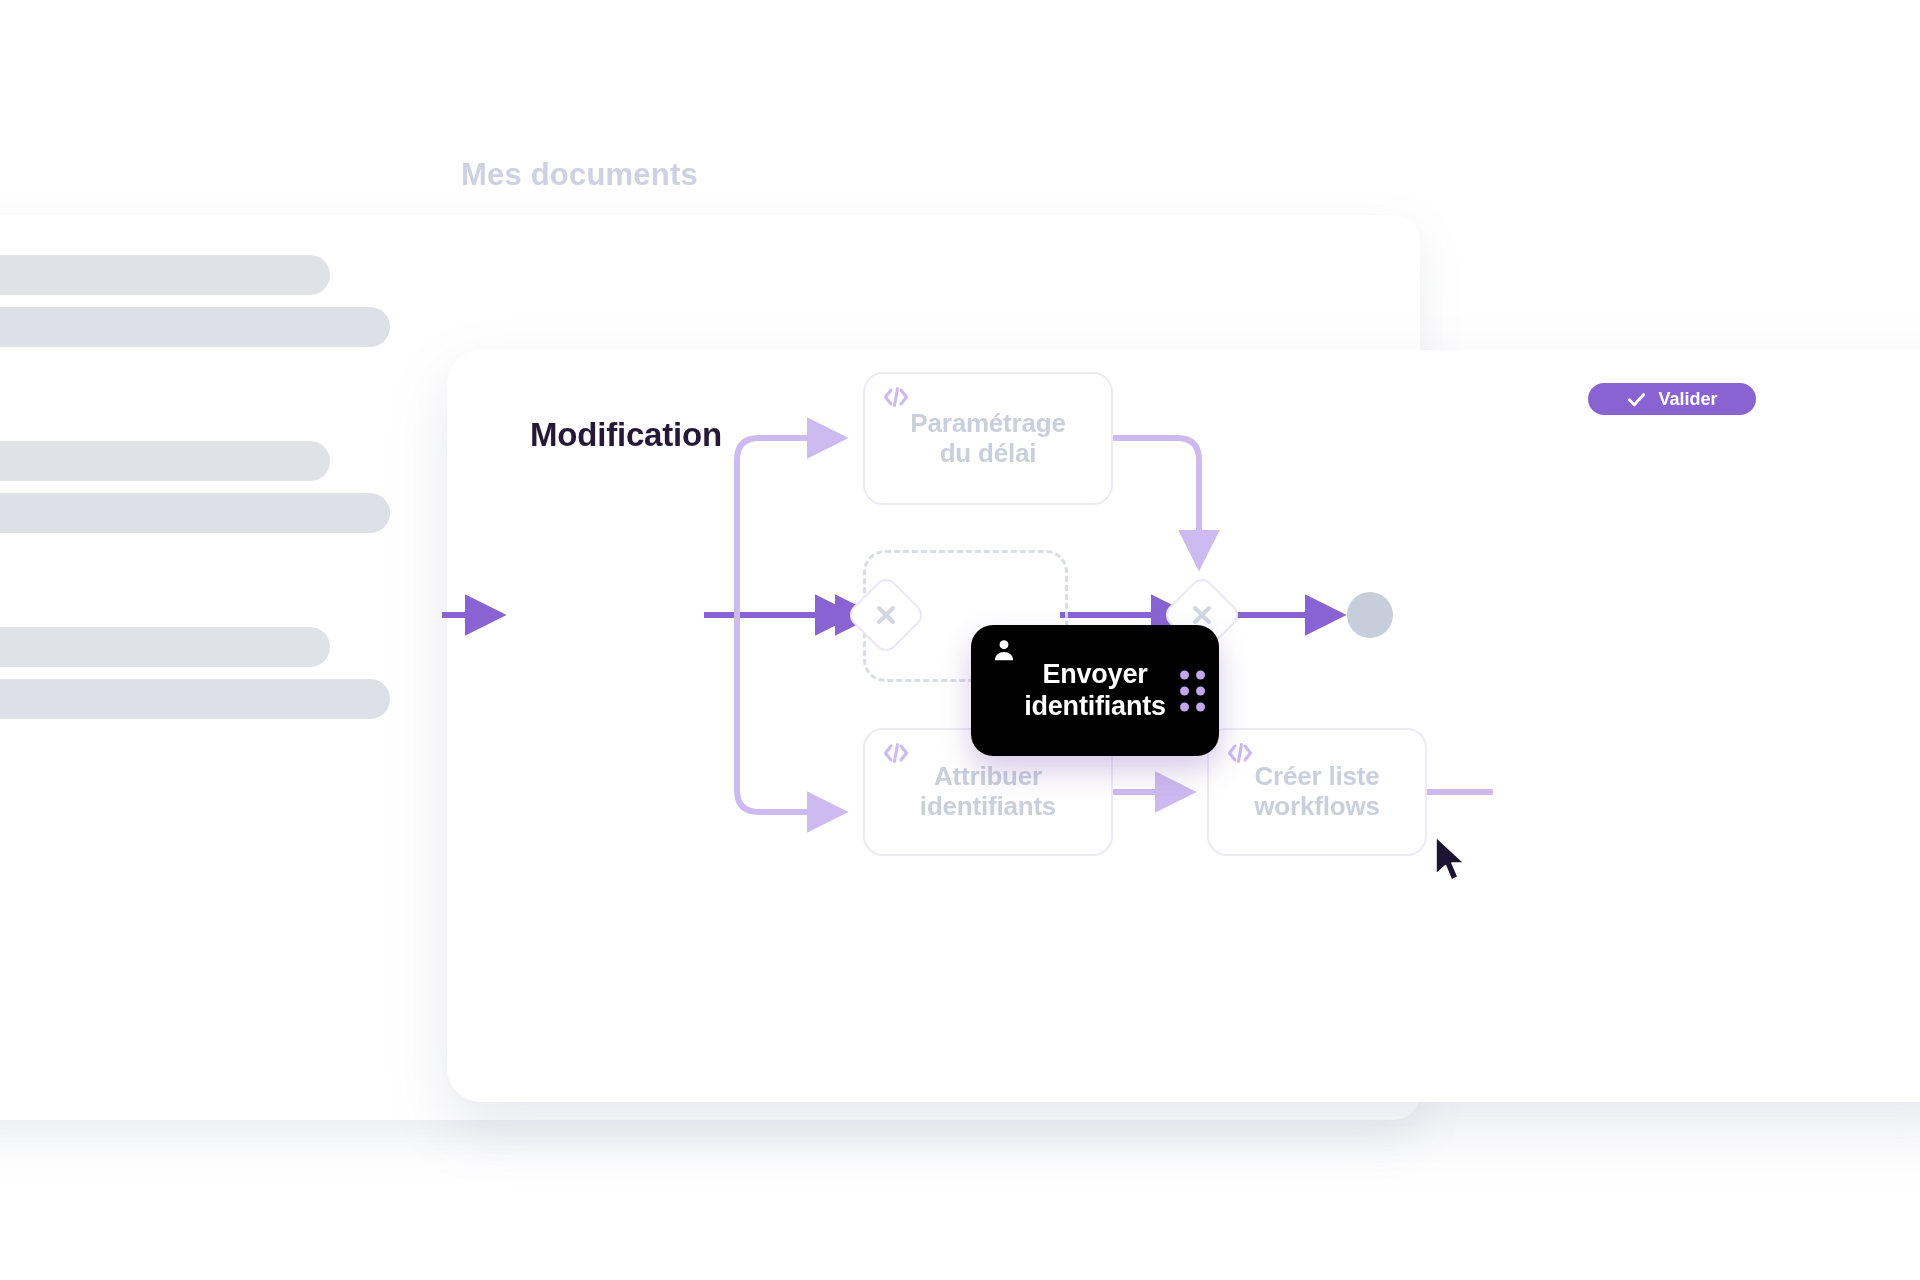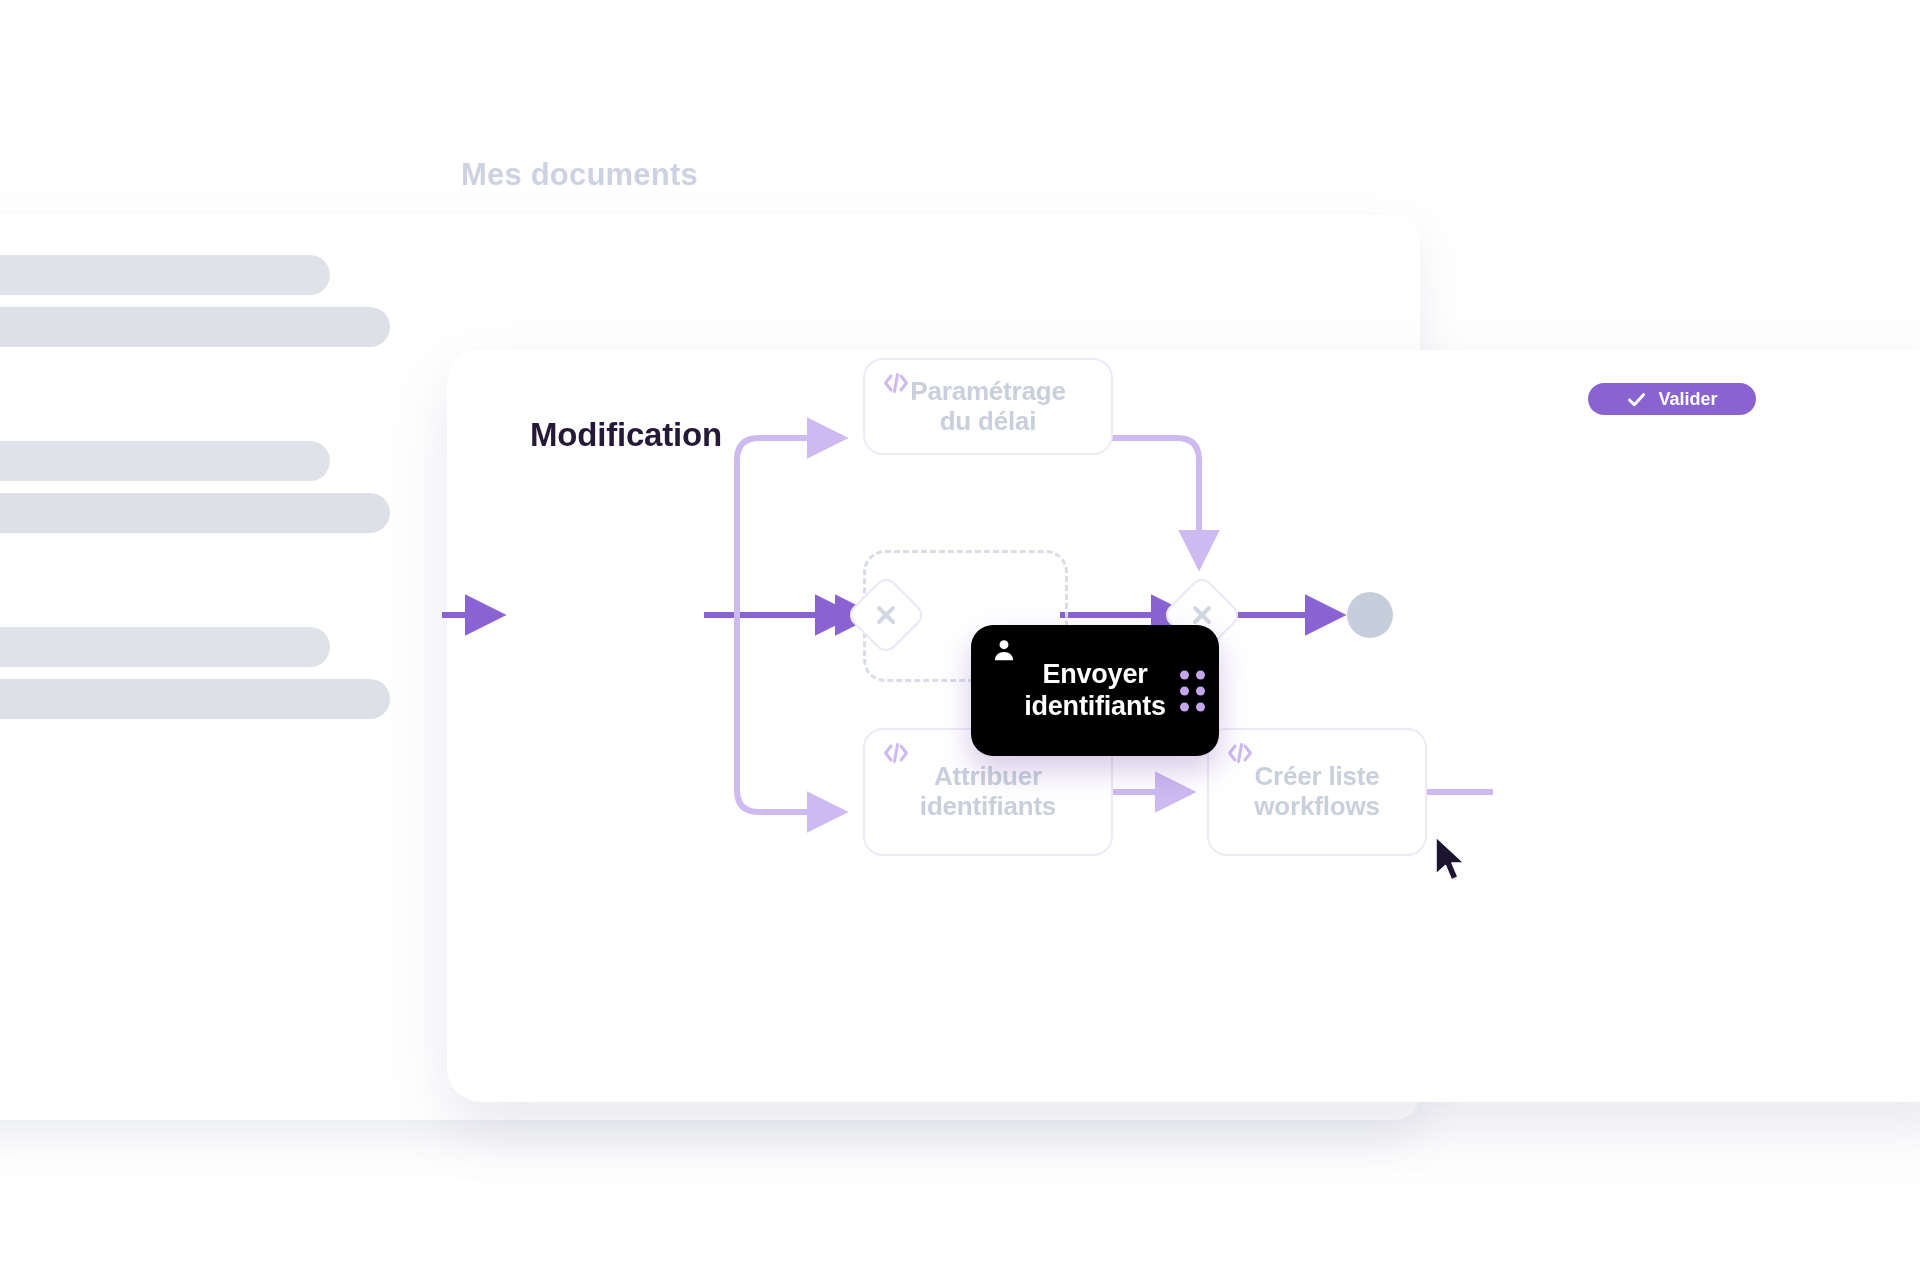--- a/index.html
+++ b/index.html
@@ -208,21 +208,21 @@
       <path d="M 613,88 H 730 Q 752,88 752,110 V 212" stroke="#cdbaf0" stroke-width="6" fill="none" marker-end="url(#ah-light)"></path>
 
       <path d="M 784,265 H 890" stroke="#8a63d2" stroke-width="6" fill="none" marker-end="url(#ah-dark)"></path>
 
       <path d="M 613,442 H 740" stroke="#cdbaf0" stroke-width="6" fill="none" marker-end="url(#ah-light)"></path>
 
       <path d="M 960,442 H 1046" stroke="#cdbaf0" stroke-width="6" fill="none"></path>
     </svg>
 
 
-    <div class="node" style="left:416px; top:8px; width:250px; height:97px;">
+    <div class="node" style="left:416px; top:22px; width:250px; height:133px;">
       <span class="node-icon">
         <svg width="26" height="22" viewBox="0 0 26 22" fill="none" stroke="currentColor" stroke-width="3" stroke-linecap="round" stroke-linejoin="round">
             <path d="M8 4 L2.5 11 L8 18"></path>
             <path d="M18 4 L23.5 11 L18 18"></path>
             <path d="M14.5 2.5 L11.5 19.5"></path>
           </svg>
       </span>
       <span class="node-label"><span>Paramétrage</span><br><span>du délai</span></span>
     </div>
 

